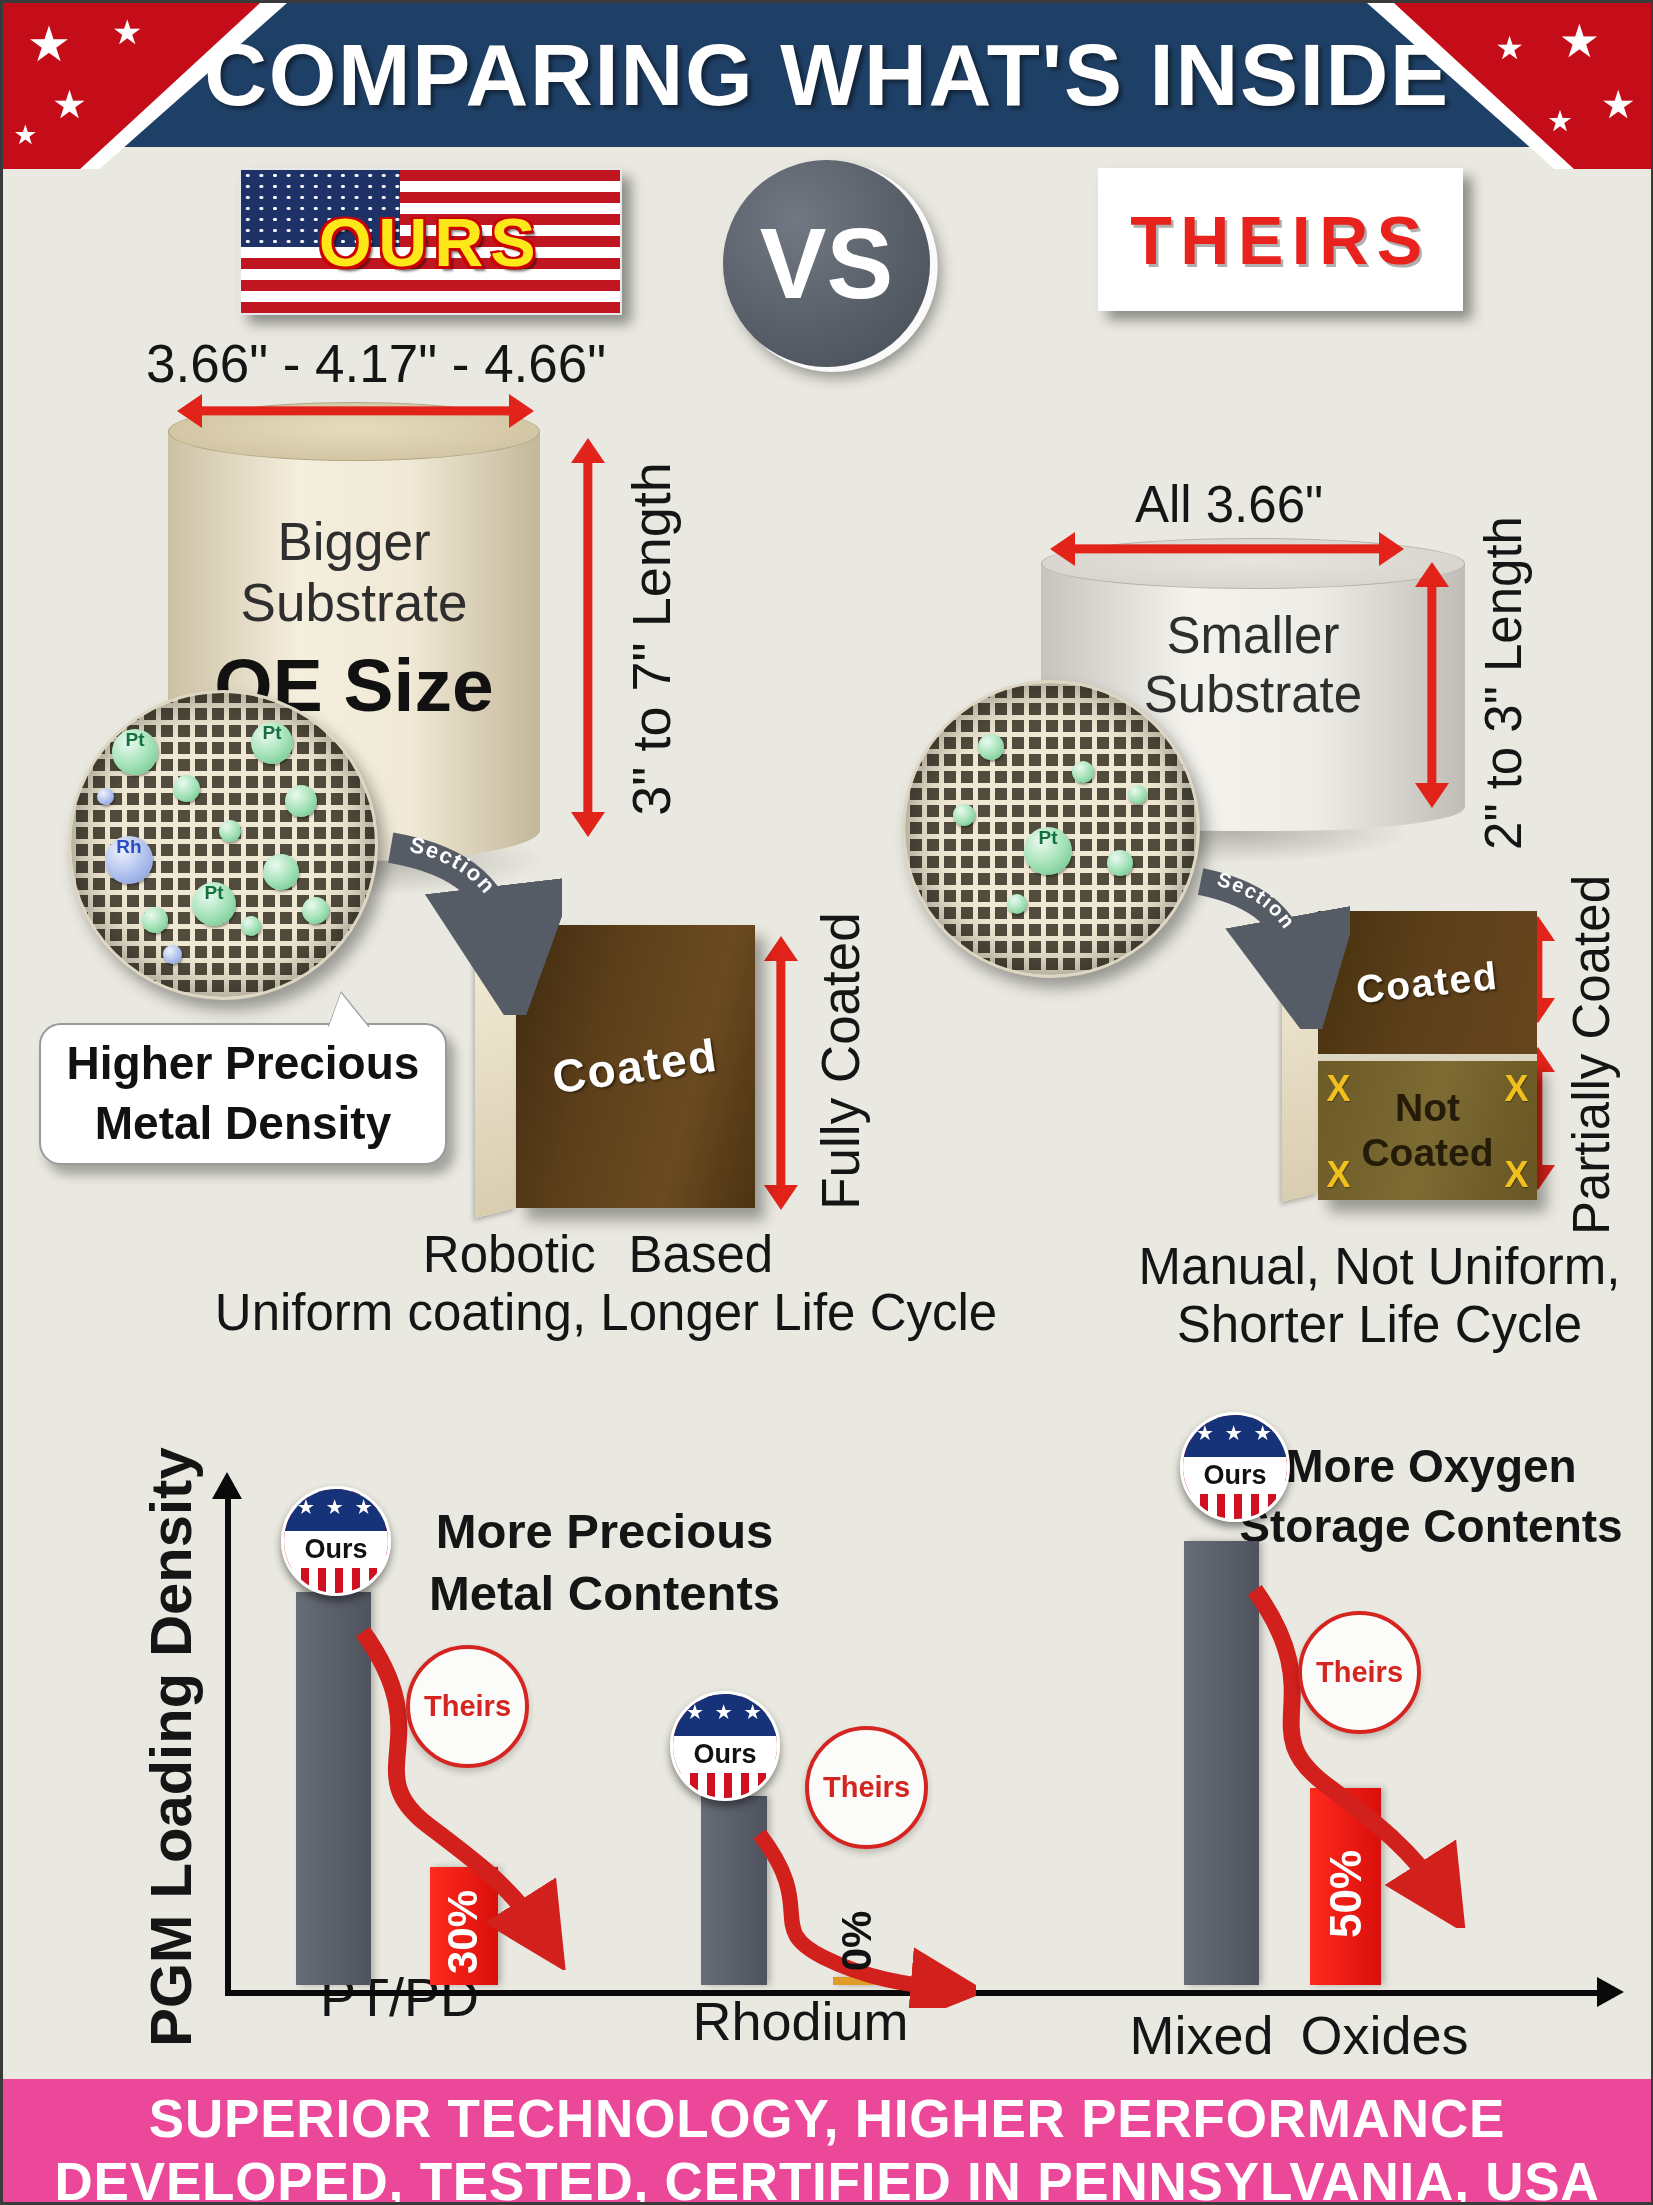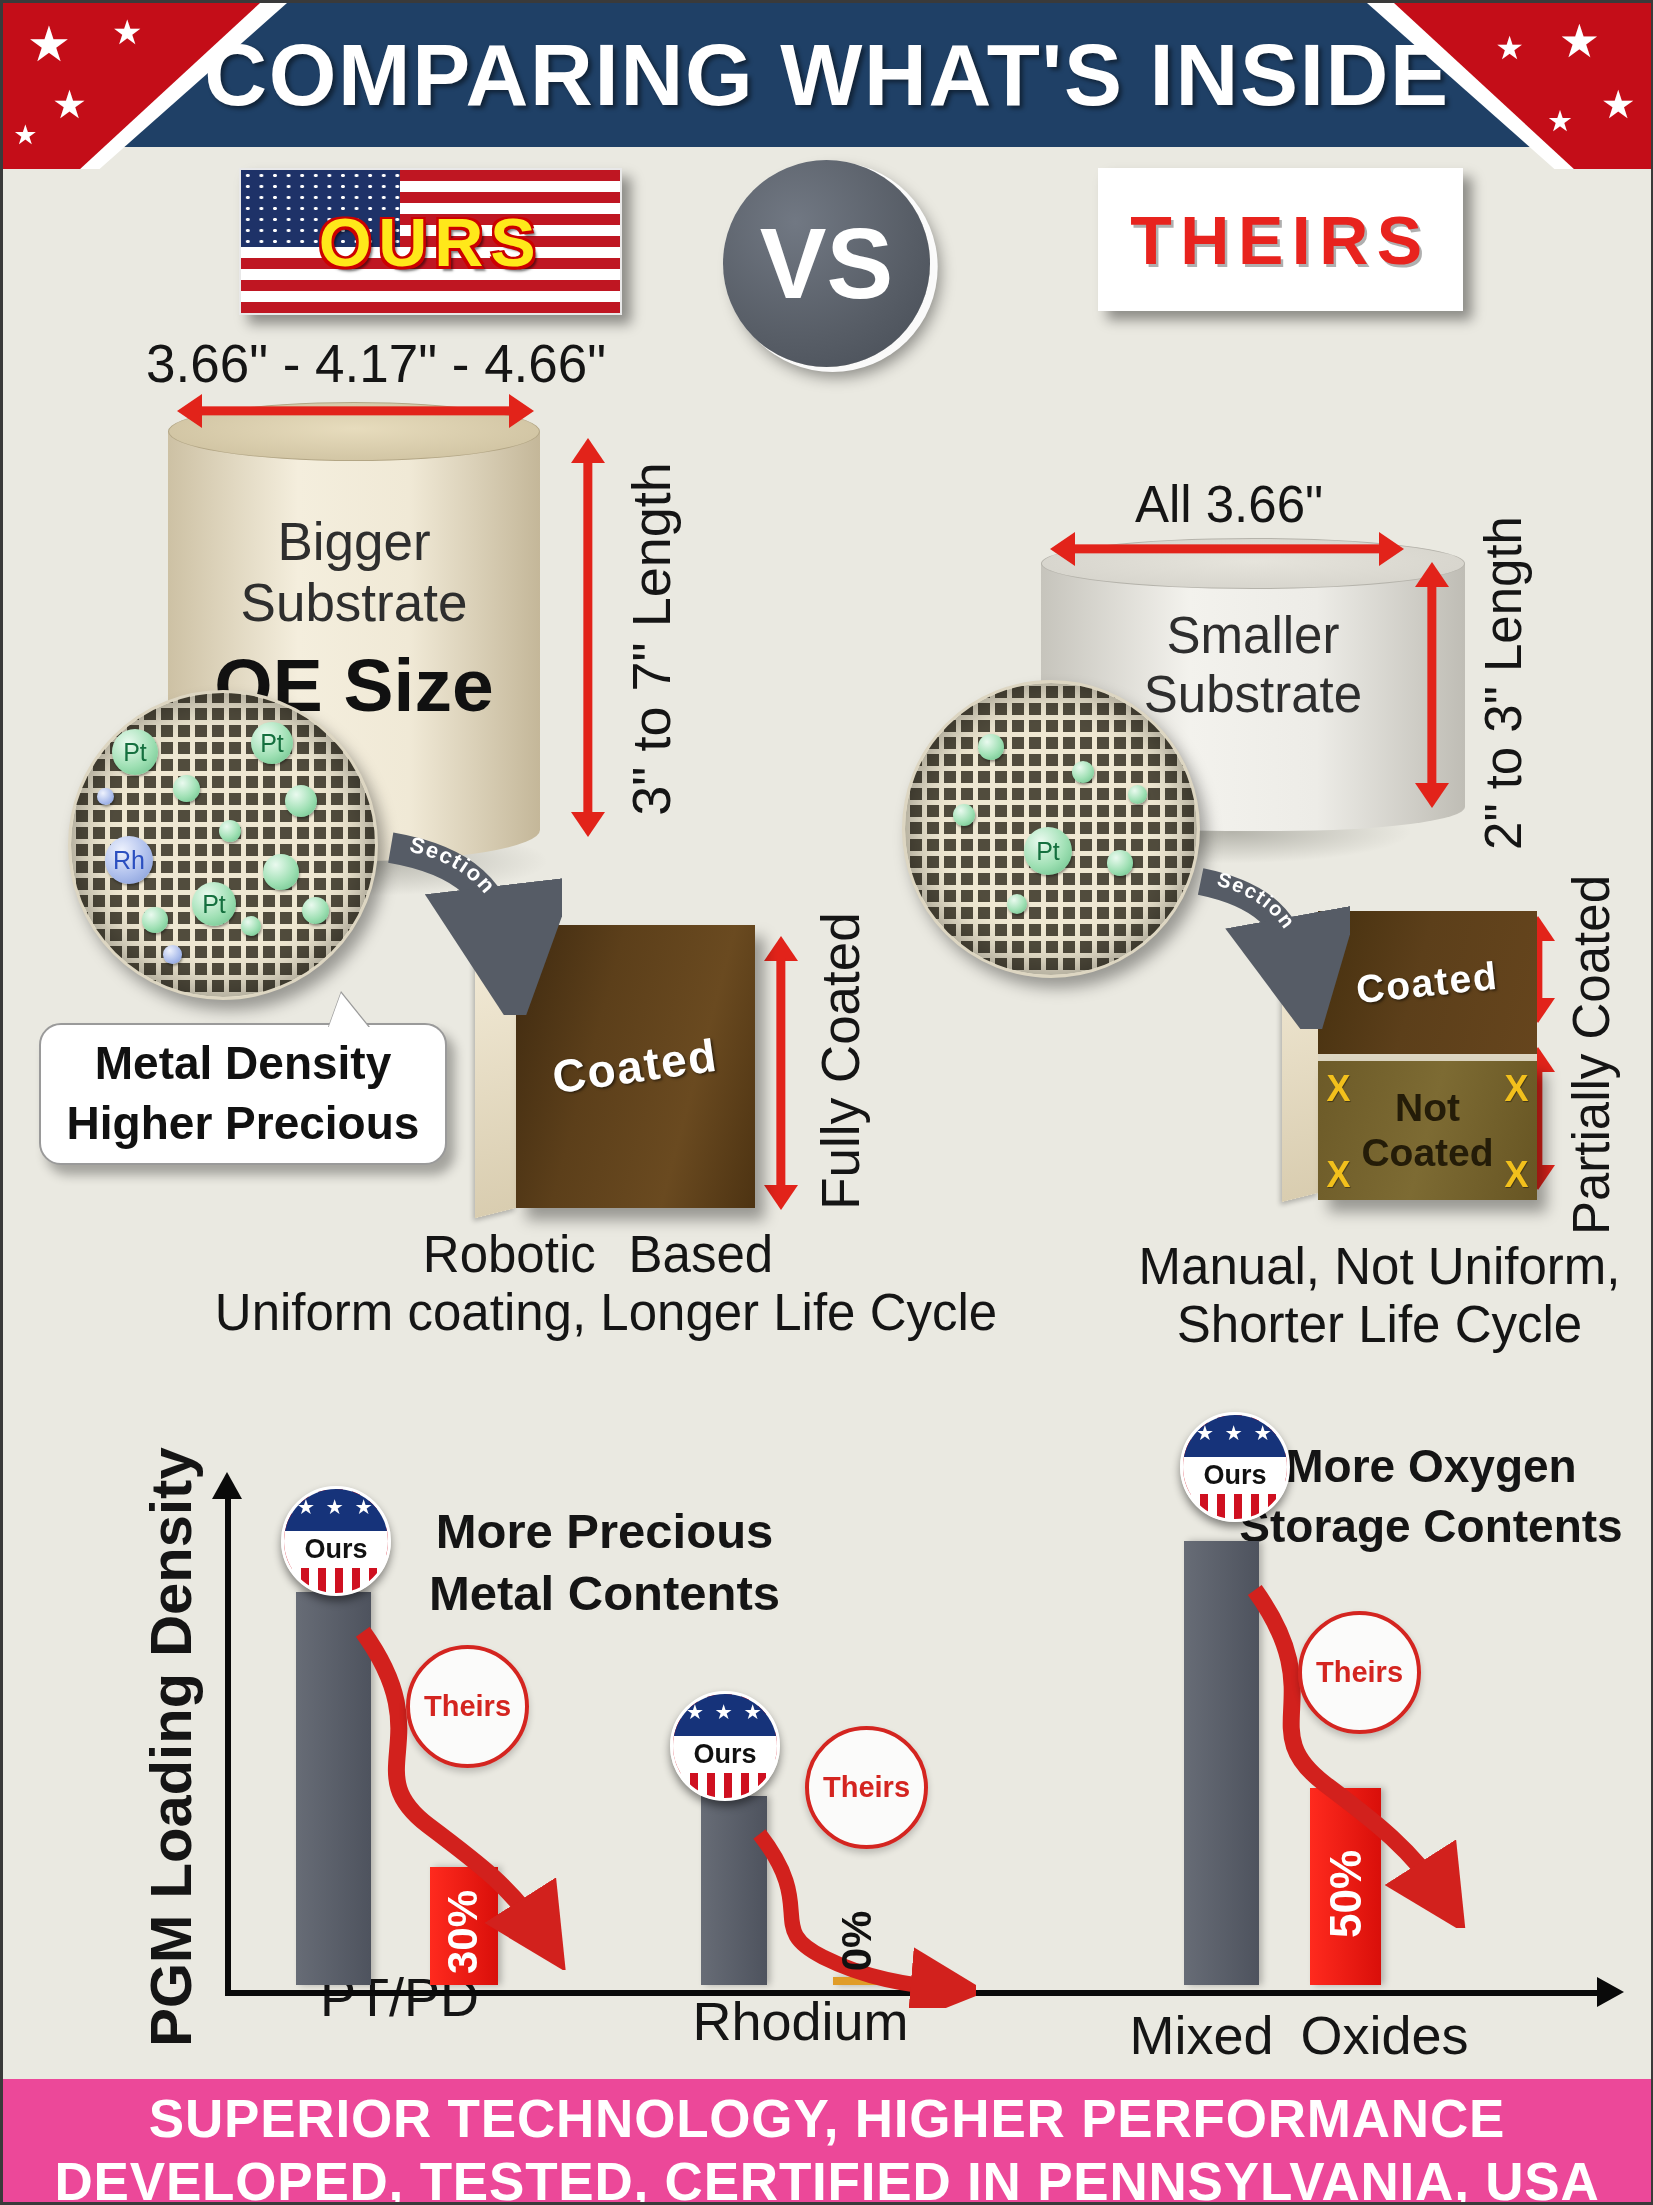--- a/index.html
+++ b/index.html
@@ -72,22 +72,22 @@
     border-top:17px solid transparent; border-bottom:17px solid transparent; border-right:25.5px solid #e2231a; }
   .dah::after  { content:""; position:absolute; right:0; top:50%; transform:translateY(-50%);
     border-top:17px solid transparent; border-bottom:17px solid transparent; border-left:25.5px solid #e2231a; }
 
   
   .mesh { position:absolute; border-radius:50%; background-color:#514c3d;
     background-image:repeating-linear-gradient(0deg, #efe8d2 0 5.1px, transparent 5.1px 17px),
                      repeating-linear-gradient(90deg, #efe8d2 0 5.1px, transparent 5.1px 17px);
     box-shadow:inset 0 0 42px rgba(0,0,0,.45), 6.8px 10.2px 15.3px rgba(0,0,0,.35);
     border:3.4px solid #ddd6c2; z-index:3; }
-  .dot { position:absolute; border-radius:50%; display:flex; align-items:center; justify-content:center;
-         font-weight:normal; font-size:25px; box-shadow:0.8px 1.7px 2.5px rgba(0,0,0,.4); }
+  .dot { position:absolute; border-radius:50%; display:flex; justify-content:center;
+         font-weight:bold; font-size:19px; box-shadow:0.8px 1.7px 2.5px rgba(0,0,0,.4); }
   .dot.g { background:radial-gradient(circle at 35% 30%, #eafaef, #9fe0b4 55%, #64bd85); color:#15703f; }
   .dot.b { background:radial-gradient(circle at 35% 30%, #eef2fd, #aebfec 55%, #7e97d6); color:#2b4fc0; }
 
   
   .bubble { position:absolute; left:36px; top:1020px; width:404px; height:138px; background:#fff;
     border:2.5px solid #9a9a9a; border-radius:22px; box-shadow:7.6px 9.3px 10.2px rgba(0,0,0,.3);
     display:flex; flex-direction:column; align-items:center; justify-content:center;
     font-size:46px; font-weight:bold; color:#111; z-index:5; line-height:1.3; }
   .bubble::before { content:""; position:absolute; top:-32px; right:75px;
     border-left:13.6px solid transparent; border-right:29px solid transparent; border-bottom:36px solid #fff;
@@ -215,22 +215,22 @@
     <div class="dot g" style="left:192px; top:161px; width:36px; height:36px;"></div>
     <div class="dot g" style="left:71px; top:214px; width:25.5px; height:25.5px;"></div>
     <div class="dot g" style="left:148px; top:127px; width:22px; height:22px;"></div>
     <div class="dot g" style="left:231px; top:204px; width:27px; height:27px;"></div>
     <div class="dot b" style="left:92px; top:252px; width:18.7px; height:18.7px;"></div>
     <div class="dot b" style="left:25.5px; top:95px; width:17px; height:17px;"></div>
     <div class="dot g" style="left:170px; top:223px; width:20.4px; height:20.4px;"></div>
   </div>
 
   <div class="bubble">
+    <div>Higher Precious</div>
     <div>Metal Density</div>
-    <div>Higher Precious</div>
   </div>
 
   <svg class="abs" style="left:364px; top:829px; width:195px; height:183px; z-index:4;" viewBox="0 0 230 215">
     <path id="secpath1" d="M 28,18 C 110,32 158,66 168,152" fill="none" stroke="#565c66" stroke-width="36" marker-end="url(#arr-gray)"></path>
     <text font-size="26" font-weight="bold" fill="#ffffff" letter-spacing="2">
       <textPath href="#secpath1" startOffset="10%">Section</textPath>
     </text>
   </svg>
 
   <div class="boxL" style="left:472px; top:922px; width:280px; height:293px;">

